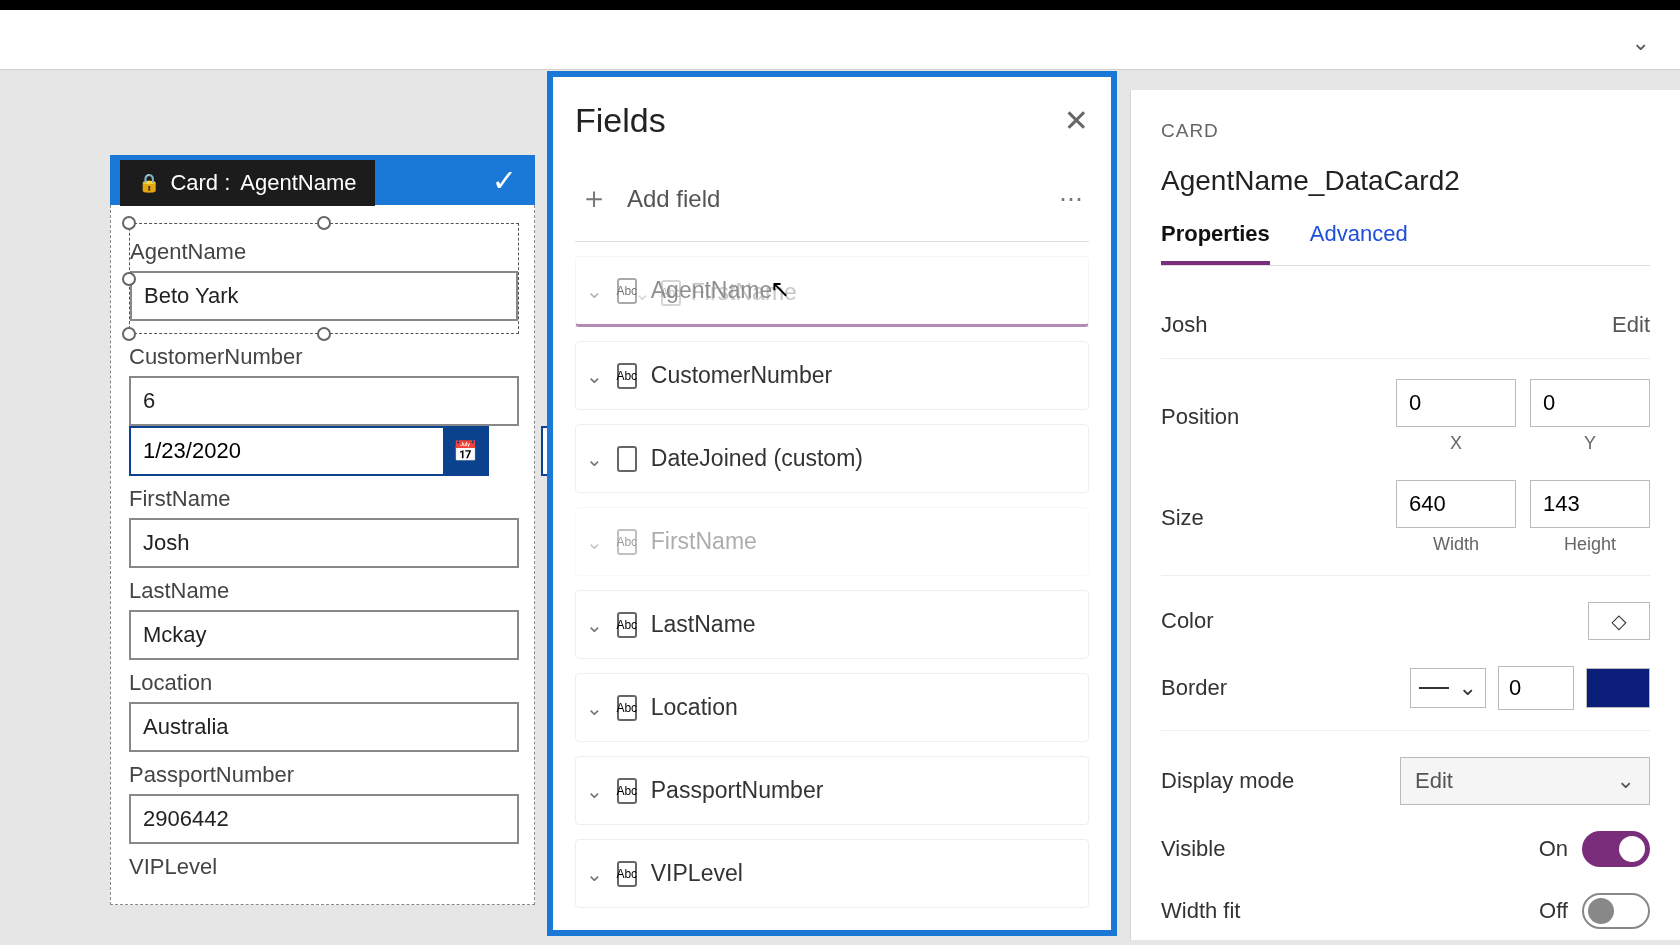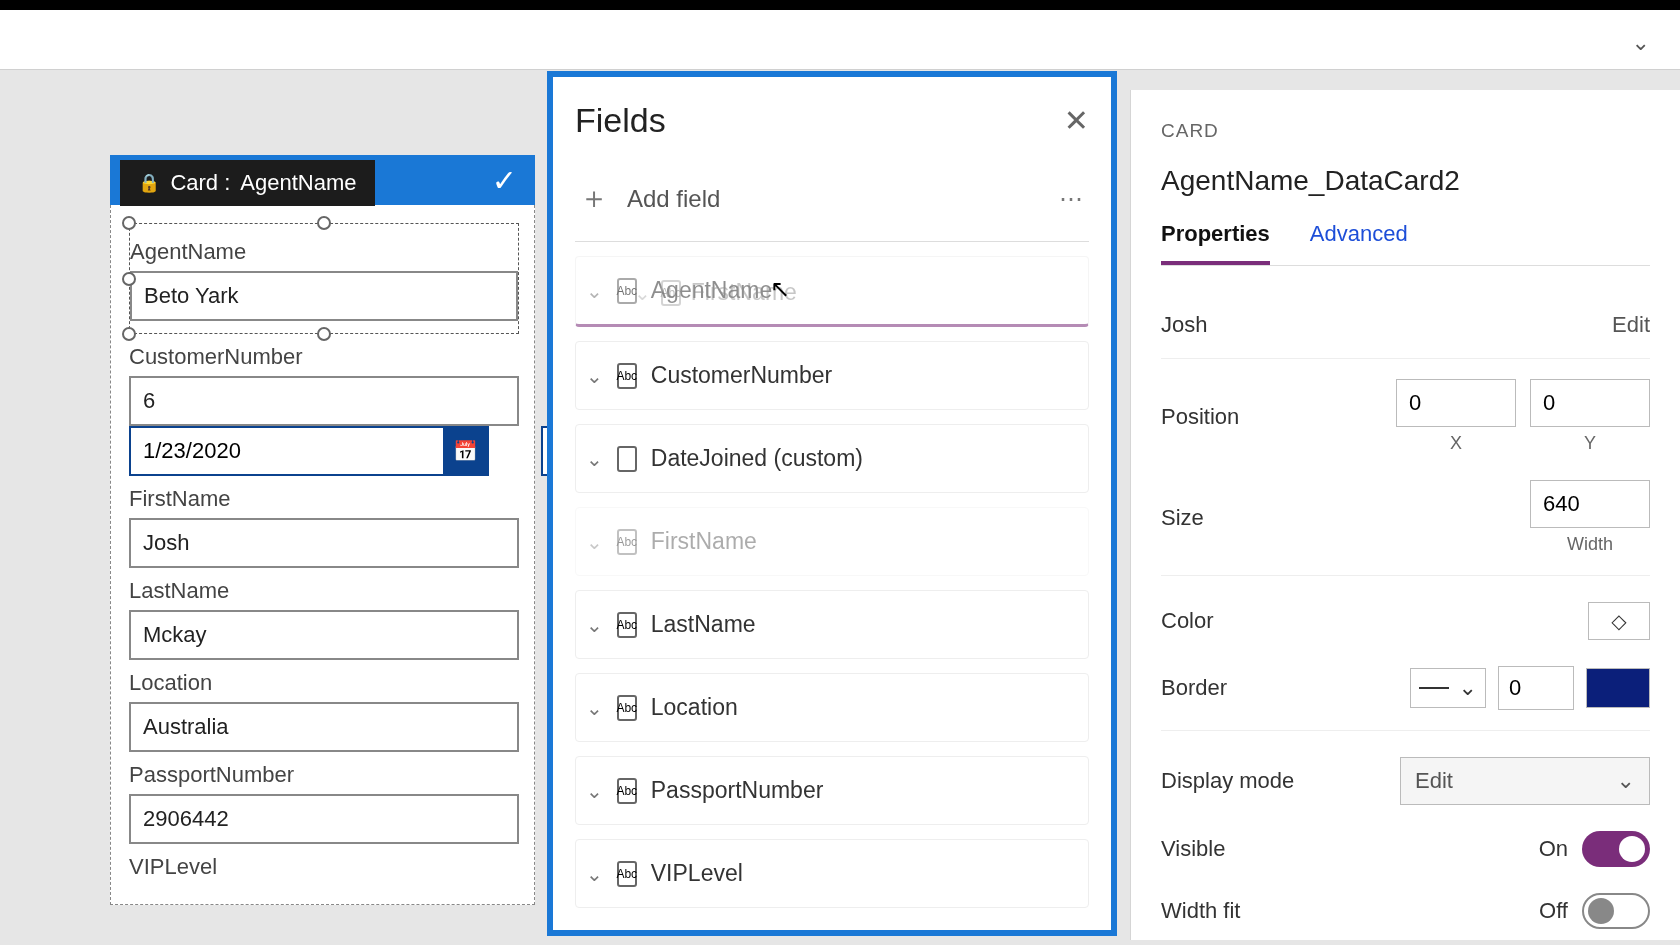--- a/index.html
+++ b/index.html
@@ -241,20 +241,24 @@
     </div>
   </div>
 
   <div class="prop-row">
     <span>Size</span>
     <div class="dual-inputs">
       <div class="dual-col">
         <input class="num-input" value="640" style="">
         <span class="dual-lab">Width</span>
       </div>
+      <div class="dual-col">
+        <input class="num-input" value="143" style="">
+        <span class="dual-lab">Height</span>
+      </div>
     </div>
   </div>
 
   <div class="prop-row nb" style="padding-top:26px;">
     <span>Color</span>
     <div class="color-swatch">◇</div>
   </div>
 
   <div class="prop-row">
     <span>Border</span>

